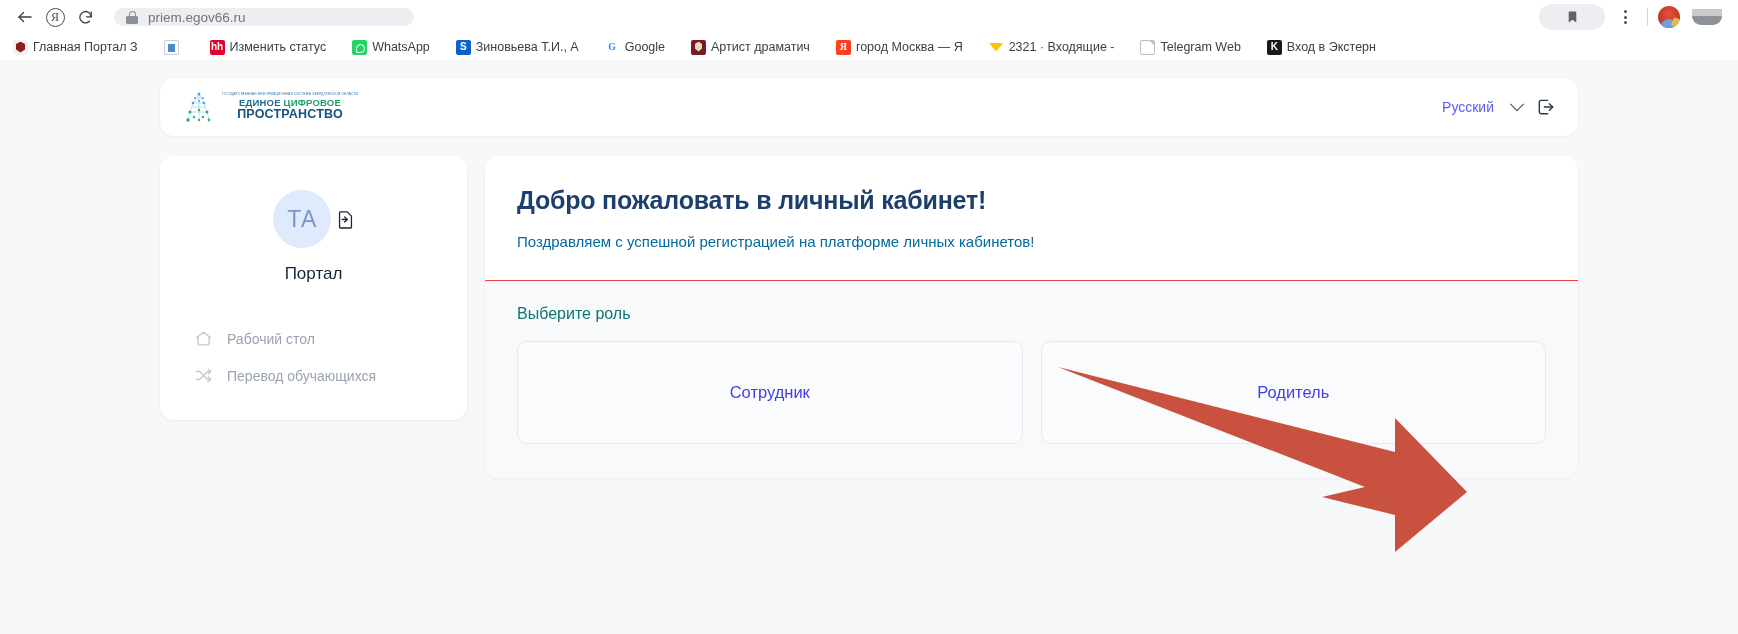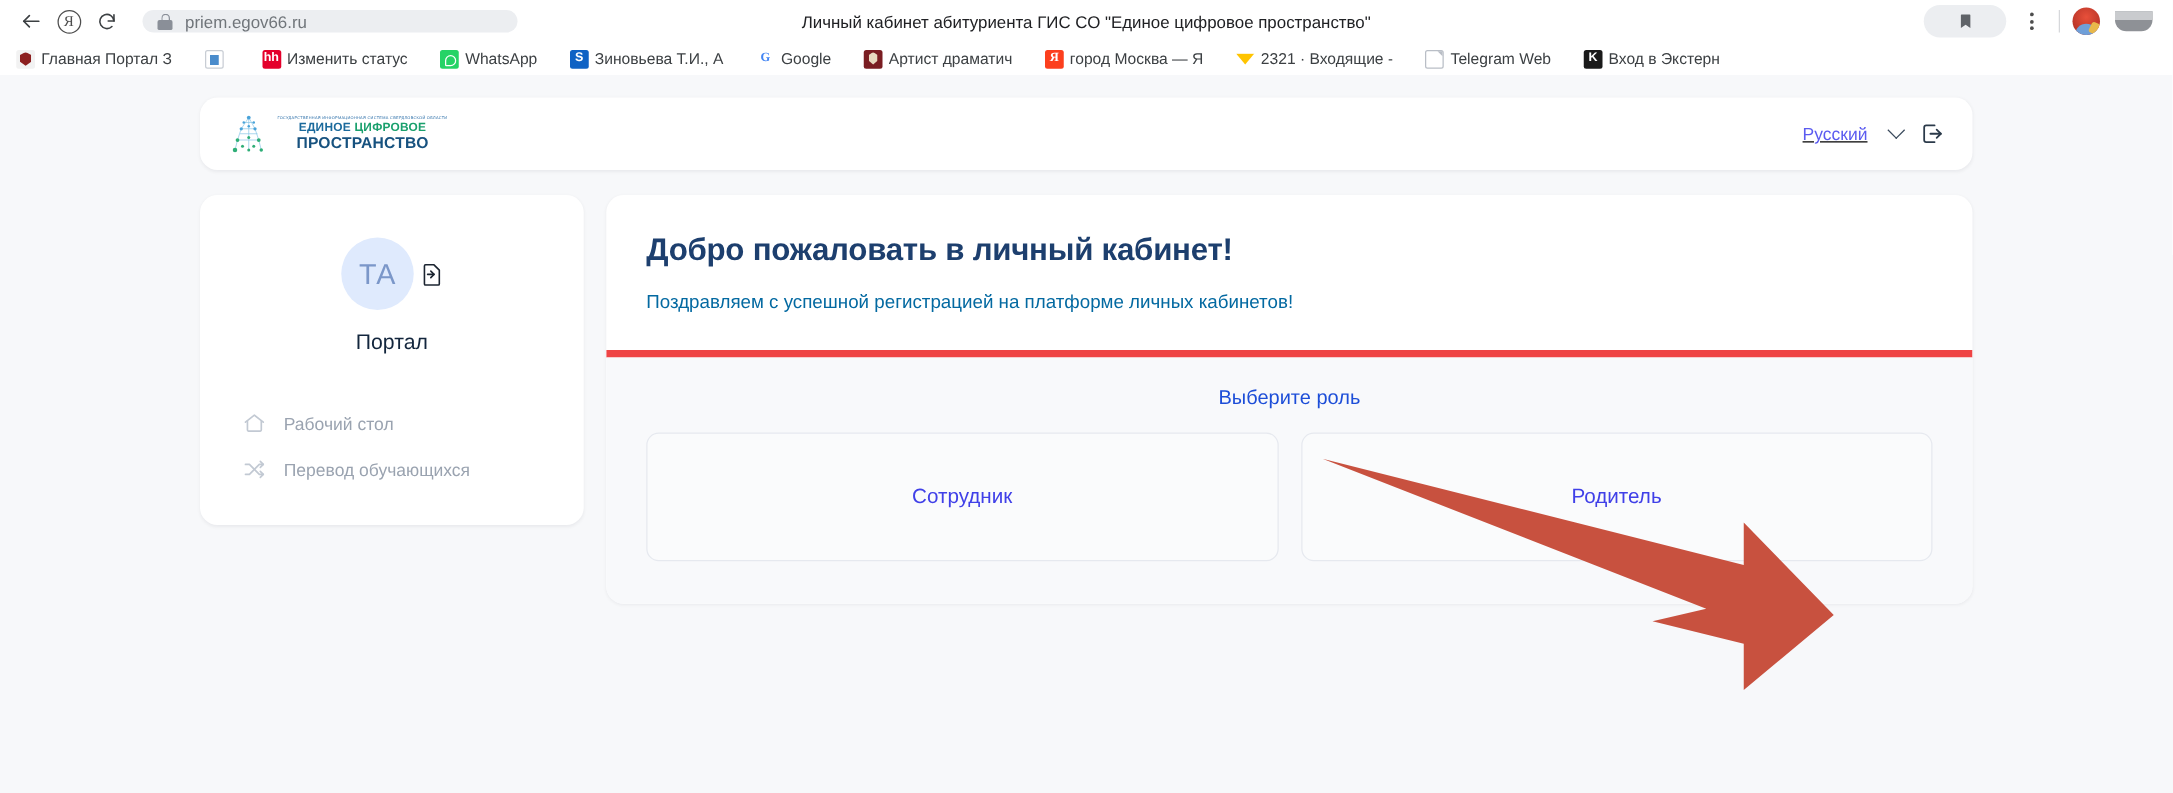--- a/index.html
+++ b/index.html
@@ -184,21 +184,21 @@
   .logo { display:flex; align-items:center; gap:6px; }
   .logo-mark { width: 34px; height: 34px; position:relative; flex:0 0 auto;}
   .logo-text { display:flex; flex-direction:column; line-height:1;text-align:center; }
   .logo-top-line { font-size:3.1px; color:#2b6ea8; letter-spacing:0.25px; white-space:nowrap; margin-bottom:1px;}
   .logo-l1 { font-size:9.5px; font-weight:bold; letter-spacing:0.2px; white-space:nowrap;}
   .logo-l1 .a { color:#1b6a9c; }
   .logo-l1 .b { color:#1aa06d; }
   .logo-l2 { font-size:12.5px; font-weight:bold; color:#17527f; letter-spacing:0.2px; white-space:nowrap; margin-top:1px;}
 
   .header-right { margin-left:auto; display:flex; align-items:center; gap: 14px;}
-  .lang-select { display:flex; align-items:center; gap:18px;text-decoration:underline; }
+  .lang-select { display:flex; align-items:center; gap:18px; }
   .lang-label { font-size:14px; color:#5b5bf0; }
   .chev { width:10px;height:10px;border-right:1.6px solid #3a4a5c;border-bottom:1.6px solid #3a4a5c;transform:rotate(45deg) translate(-2px,-2px);}
   .logout-icon { width:20px;height:20px;color:#2b3a4a; }
 
   .body-row { display:flex; margin: 20px 160px 0 160px; gap: 18px; align-items:flex-start;}
 
   .profile-card {
     width: 307px; flex:0 0 307px;
     background:#fff; border-radius:14px;
     box-shadow:0 1px 3px rgba(16,24,40,0.06);
@@ -217,26 +217,26 @@
   .menu-item { display:flex; align-items:center; gap:14px; padding: 9px 0 9px 34px; font-size:14px; color:#9aa3b0;}
   .menu-icon { width:19px;height:19px;flex:0 0 auto;color:#c2c9d3;}
 
   .main-card {
     flex:1;
     background:#fff;
     border-radius:14px;
     box-shadow:0 1px 3px rgba(16,24,40,0.06);
     overflow:hidden;
   }
-  .welcome-sec { padding: 30px 32px 30px 32px; border-bottom:6px solid #ef4444;}
+  .welcome-sec { padding: 30px 32px 30px 32px; border-bottom:1px solid #ef4444;}
   .welcome-title { font-size:25px; color:#1d3f6e; font-weight:bold; letter-spacing:-0.2px;}
   .welcome-sub { font-size:15px; color:#0369a1; margin-top:18px;}
 
   .roles-sec { padding: 24px 32px 34px 32px; background:#f8f9fb;}
-  .roles-label { font-size:16px; color:#1d4ed8;text-align:center; }
+  .roles-label { font-size:16px; color:#0f766e; }
   .roles-grid { display:flex; gap: 18px; margin-top: 18px; }
   .role-card {
     flex:1;
     height: 103px;
     border:1px solid #e6e9ef;
     border-radius:10px;
     background:#fafbfc;
     display:flex; align-items:center; justify-content:center;
     font-size:16.5px; color:#4040e8;
   }
@@ -268,21 +268,20 @@
   </div>
 
   <div class="omnibox">
     <span class="lock-icon">
         <i class="shackle"></i>
         <i class="body"></i>
       </span>
     <span class="omnibox-url">priem.egov66.ru</span>
   </div>
 
-  <div class="tab-title">Личный кабинет абитуриента ГИС СО "Единое цифровое пространство"</div>
 
   <div class="toolbar-right">
     <div class="bookmark-pill">
       <svg width="13" height="16" viewBox="0 0 24 24" fill="#5f6368">
           <path d="M6 2h12a1 1 0 0 1 1 1v19l-7-5-7 5V3a1 1 0 0 1 1-1z"></path>
         </svg>
     </div>
     <div class="kebab">
         <i></i>
         <i></i>

